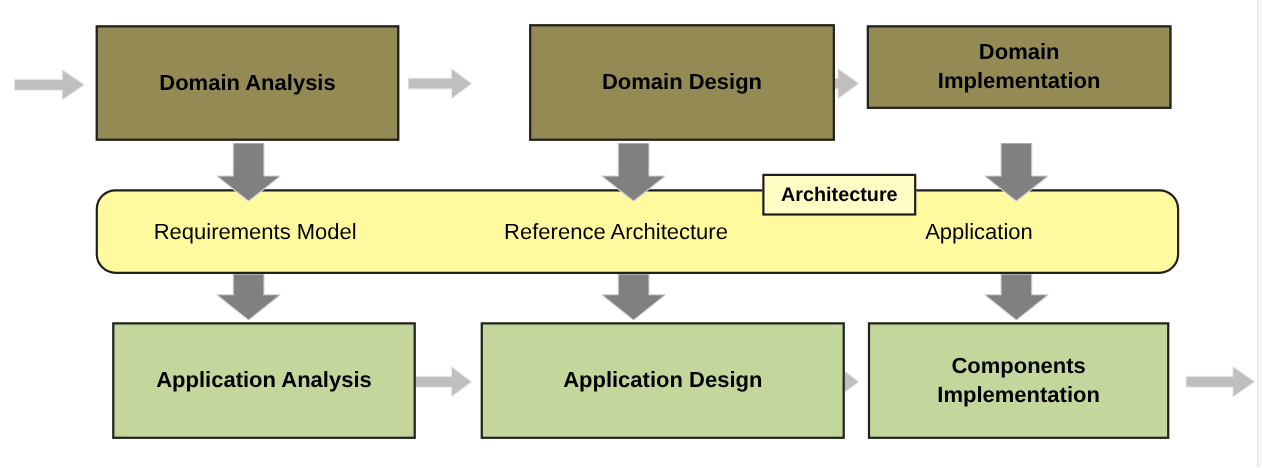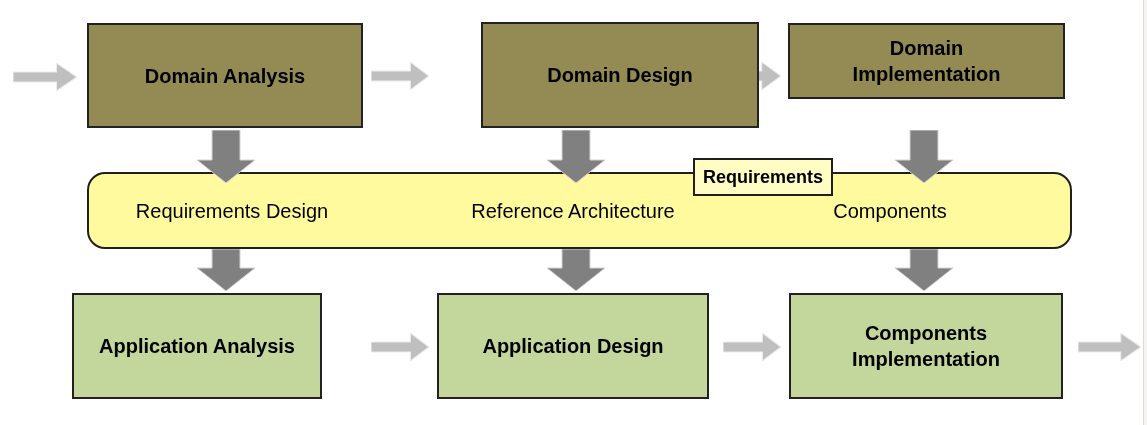--- a/index.html
+++ b/index.html
@@ -50,31 +50,31 @@
     <span>Domain Analysis</span>
   </div>
   <div class="box domain-box" style="left:437px;top:22px;width:278px;height:106px;margin-left:44px;">
     <span>Domain Design</span>
   </div>
   <div class="box domain-box" style="left:788px;top:23px;width:277px;height:76px;padding:0 30px;">
     <span>Domain Implementation</span>
   </div>
 
   <div class="band"></div>
-  <div class="band-text" style="left:87px;">Requirements Design</div>
-  <div class="band-text" style="left:428px;">Reference Architecture</div>
-  <div class="band-text" style="left:745px;">Components</div>
+  <div class="band-text" style="left:87px;">Requirements Model</div>
+  <div class="band-text" style="left:415px;">Reference Architecture</div>
+  <div class="band-text" style="left:745px;">Application</div>
   <div class="traceability">
-    <span>Requirements</span>
+    <span>Architecture</span>
   </div>
 
-  <div class="box application-box" style="left:72px;top:293px;width:250px;height:106px;text-align:center;">
+  <div class="box application-box" style="left:102px;top:293px;width:276px;height:106px;text-align:center;">
     <span>Application Analysis</span>
   </div>
-  <div class="box application-box" style="left:437px;top:293px;width:272px;height:106px;">
+  <div class="box application-box" style="left:437px;top:293px;width:331px;height:106px;">
     <span>Application Design</span>
   </div>
   <div class="box application-box" style="left:789px;top:293px;width:274px;height:106px;padding:0 30px;">
     <span>Components Implementation</span>
   </div>
 
   <svg class="arrow v-arrow" style="left:197px;top:130px;" width="58" height="53" viewBox="0 0 58 53">
     <polygon points="15,0 43,0 43,30 58,30 29,53 0,30 15,30"></polygon>
   </svg>
   <svg class="arrow v-arrow" style="left:547px;top:130px;" width="58" height="53" viewBox="0 0 58 53">

